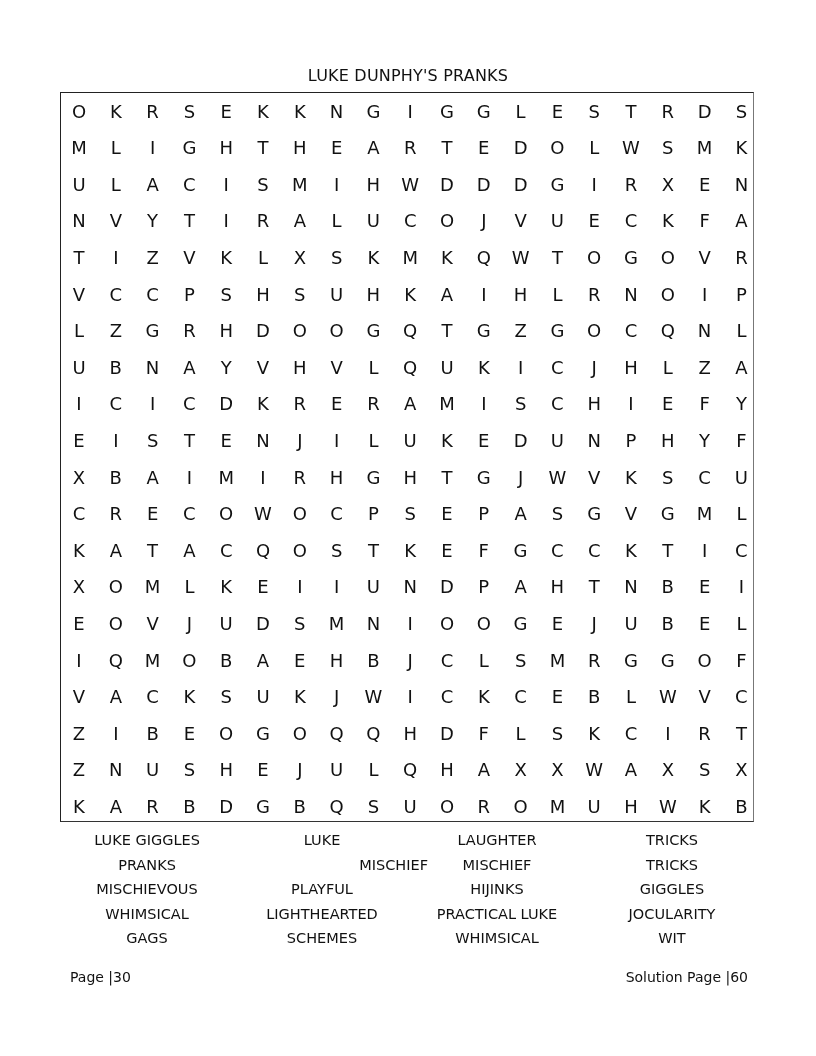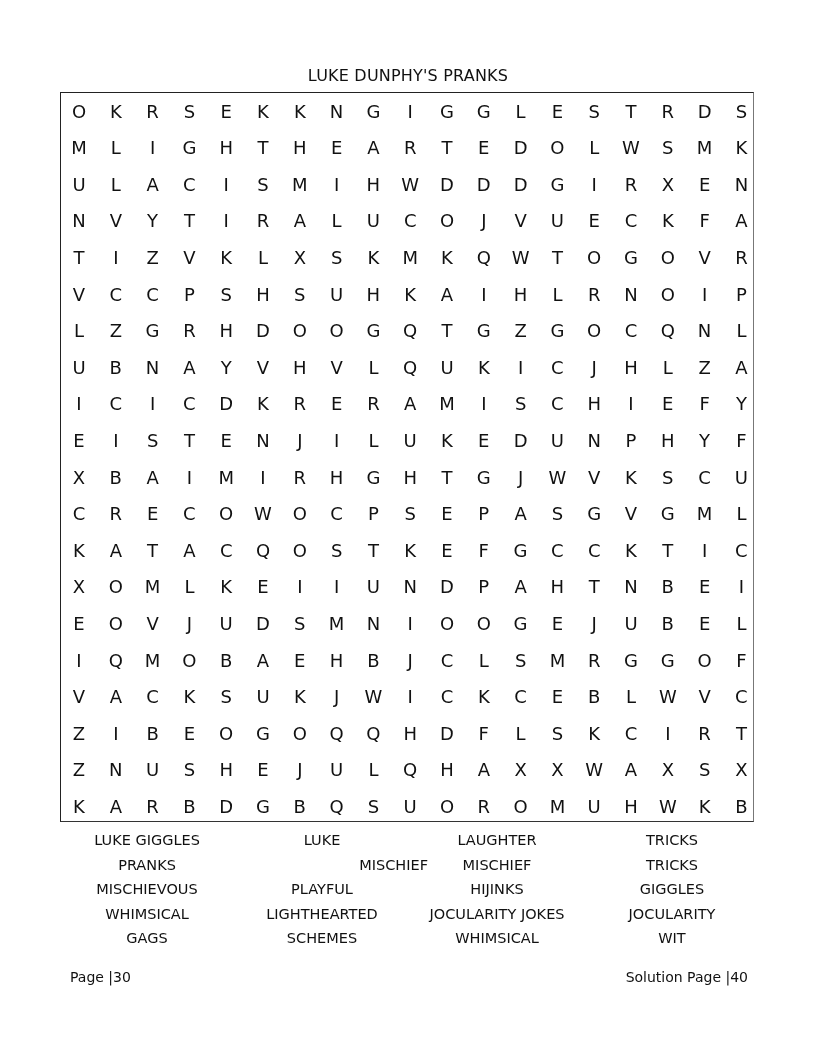--- a/index.html
+++ b/index.html
@@ -461,25 +461,25 @@
     </div>
     <div class="wrow" style="top: 49px;">
       <span class="word" style="left: -3px;">MISCHIEVOUS</span>
       <span class="word" style="left: 172px;">PLAYFUL</span>
       <span class="word" style="left: 347px;">HIJINKS</span>
       <span class="word" style="left: 522px;">GIGGLES</span>
     </div>
     <div class="wrow" style="top: 73.5px;">
       <span class="word" style="left: -3px;">WHIMSICAL</span>
       <span class="word" style="left: 172px;">LIGHTHEARTED</span>
-      <span class="word" style="left: 347px;">JOCULARITY JOKES</span>
+      <span class="word" style="left: 347px;">PRACTICAL LUKE</span>
       <span class="word" style="left: 522px;">JOCULARITY</span>
     </div>
     <div class="wrow" style="top: 98px;">
       <span class="word" style="left: -3px;">GAGS</span>
       <span class="word" style="left: 172px;">SCHEMES</span>
       <span class="word" style="left: 347px;">WHIMSICAL</span>
       <span class="word" style="left: 522px;">WIT</span>
     </div>
   </div>
 
 <div class="footer" style="left:70px;">Page |30</div>
-<div class="footer" style="right:68px;">Solution Page |40</div>
+<div class="footer" style="right:68px;">Solution Page |60</div>
 
 </body></html>

